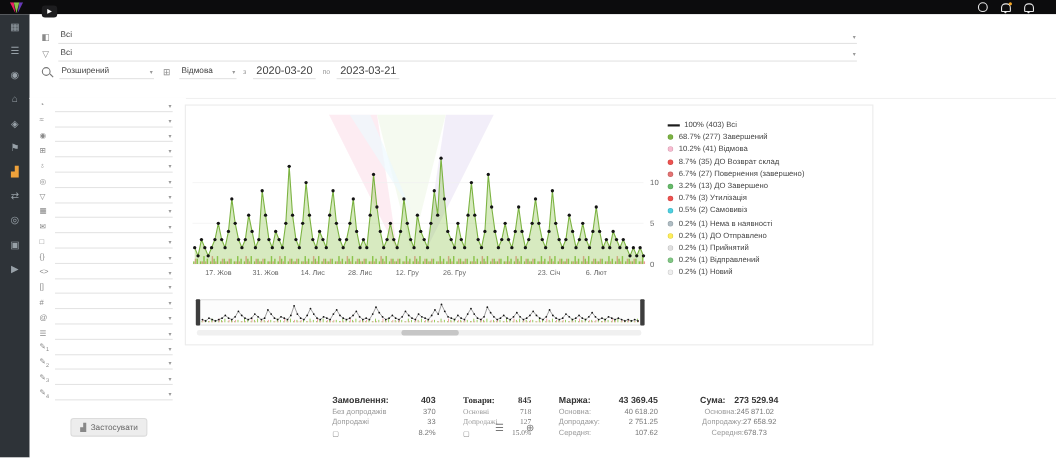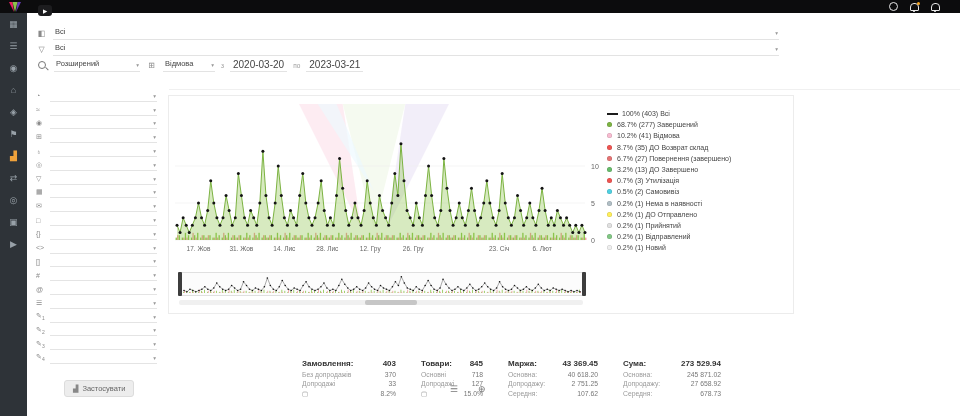--- a/index.html
+++ b/index.html
@@ -55,22 +55,22 @@
   .lg-line{width:11px;height:2px;margin-right:4px;flex:none;}
   .navigator{position:absolute;left:10px;top:176px;width:404px;height:22px;border:1px solid #e0e0e0;background:#fcfcfc;}
   .navigator svg{position:absolute;left:0;top:0;width:404px;height:22px;}
   .nav-handle{position:absolute;top:-1px;width:4px;height:24px;background:#3d3d3d;border-radius:1px;z-index:2;}
   .nav-handle.left{left:-2px;} .nav-handle.right{right:-2px;}
   .scrollbar{position:absolute;left:10px;top:204px;width:404px;height:5px;background:#f0f0f0;border-radius:2px;}
   .thumb{position:absolute;left:46%;width:13%;height:5px;background:#c6c6c6;border-radius:2px;cursor:grab;}
   
   .stats{position:absolute;left:302px;top:318px;display:flex;gap:25px;margin-top:41px;}
   .st-col{display:flex;flex-direction:column;gap:2.5px;}
-  .st-col:nth-child(1){width:94px;} .st-col:nth-child(2){width:62px;}
-  .st-col:nth-child(3){width:90px;} .st-col:nth-child(4){width:98px;}
+  .st-col:nth-child(1){width:94px;} .st-col:nth-child(2){width:62px;font-family:Liberation Serif, serif;}
+  .st-col:nth-child(3){width:90px;} .st-col:nth-child(4){width:98px;align-items:center;}
   .st-head{display:flex;justify-content:space-between;font-size:8px;color:#333;font-weight:bold;gap:8px;}
   .st-row{display:flex;justify-content:space-between;font-size:6.8px;color:#9a9a9a;}
   .st-v{color:#777;}
   .cart{font-style:normal;font-size:6.5px;color:#8a8a8a;}
   .bottom-icons{position:absolute;left:450px;top:384px;display:flex;gap:20px;font-size:9px;color:#777;}
   .bottom-icons span{cursor:pointer;}
 </style>
 </head>
 <body>
 

